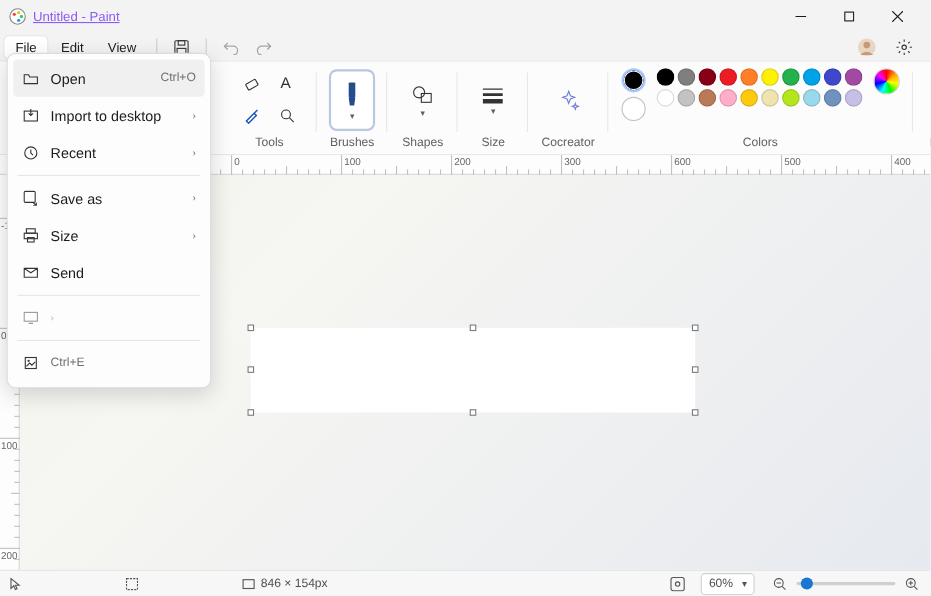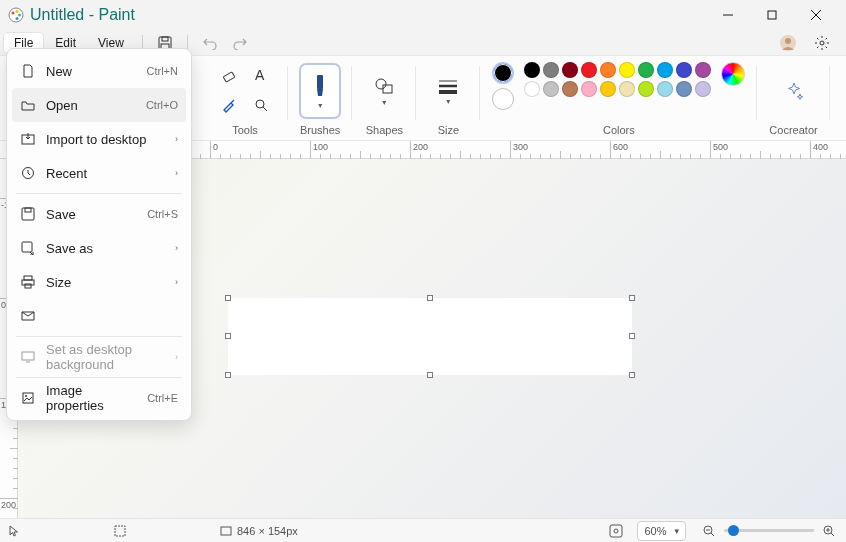--- a/index.html
+++ b/index.html
@@ -1,21 +1,21 @@
 <!DOCTYPE html>
 <html><head>
 <meta charset="utf-8">
 <style>
 * { box-sizing: border-box; margin: 0; padding: 0; font-family: "Segoe UI", sans-serif; }
 body { width: 846px; height: 542px; background: #f3f3f3; overflow: hidden; position: relative; }
 
 
 .titlebar { height: 30px; display: flex; align-items: center; padding: 0 8px; background: #f3f3f3; }
 .titlebar .app-icon { width: 16px; height: 16px; margin-right: 6px; }
-.titlebar .title { font-size: 16px; color: #0f766e; flex: 0 0 auto; }
+.titlebar .title { font-size: 12px; color: #8b5cf6; flex: 0 0 auto; text-decoration: underline; }
 .titlebar .spacer { flex: 1; }
 .titlebar .win-btn { width: 44px; height: 30px; display:flex; align-items:center; justify-content:center; }
 .titlebar .win-btn svg { width:10px; height:10px; }
 
 
 .menubar { height: 25px; display: flex; align-items: center; padding: 0 4px; background: #f3f3f3; gap:2px; }
 .menubar .menu-item { font-size: 12px; padding: 3px 10px; border-radius: 4px; color:#1b1b1b; }
 .menubar .menu-item.active { background: #fff; box-shadow: 0 0 0 1px #e5e5e5; }
 .menubar .sep { width: 1px; height: 16px; background: #d0d0d0; margin: 0 6px; }
 .menubar .icon-btn { width: 28px; height: 24px; display:flex; align-items:center; justify-content:center; border-radius:4px; }
@@ -216,20 +216,31 @@
       <div class="tool-big">
         <svg width="22" height="18" viewBox="0 0 22 18">
             <line x1="2" y1="4" x2="20" y2="4" stroke="#333" stroke-width="1"></line>
             <line x1="2" y1="9" x2="20" y2="9" stroke="#333" stroke-width="2.5"></line>
             <line x1="2" y1="15" x2="20" y2="15" stroke="#333" stroke-width="4"></line>
           </svg>
         <span class="chev">▾</span>
       </div>
     </div>
     <div class="label">Size</div>
+  </div>
+  <div class="ribbon-group">
+    <div class="buttons">
+      <div class="tool-big">
+        <svg width="22" height="22" viewBox="0 0 22 22">
+            <path d="M11 3l1.5 4 4 1.5-4 1.5L11 14l-1.5-4-4-1.5 4-1.5z" fill="none" stroke="#6b7dd6"></path>
+            <path d="M17 14l.7 2 2 .7-2 .7-.7 2-.7-2-2-.7 2-.7z" fill="none" stroke="#6b7dd6"></path>
+          </svg>
+      </div>
+    </div>
+    <div class="label">Cocreator</div>
   </div>
   <div class="ribbon-group">
     <div class="colors-wrap">
       <div class="color-main">
         <div class="swatch primary"></div>
         <div class="swatch secondary"></div>
       </div>
       <div class="color-grid" id="palette">
           <div class="c" style="background: rgb(0, 0, 0);"></div>
           <div class="c" style="background: rgb(127, 127, 127);"></div>
@@ -251,51 +262,31 @@
           <div class="c" style="background: rgb(153, 217, 234);"></div>
           <div class="c" style="background: rgb(112, 146, 190);"></div>
           <div class="c" style="background: rgb(200, 191, 231);"></div>
         </div>
       <div style="display:flex;flex-direction:column;align-items:center;gap:2px;">
         <div class="color-wheel"></div>
       </div>
     </div>
     <div class="label">Colors</div>
   </div>
-  <div class="ribbon-group">
-    <div class="buttons">
-      <div class="tool-big">
-        <svg width="22" height="22" viewBox="0 0 22 22">
-            <path d="M11 3l1.5 4 4 1.5-4 1.5L11 14l-1.5-4-4-1.5 4-1.5z" fill="none" stroke="#6b7dd6"></path>
-            <path d="M17 14l.7 2 2 .7-2 .7-.7 2-.7-2-2-.7 2-.7z" fill="none" stroke="#6b7dd6"></path>
-          </svg>
-      </div>
-    </div>
-    <div class="label">Cocreator</div>
-  </div>
   <div class="ribbon-group no-sep">
     <div class="buttons">
       <div class="tool-big">
         
       </div>
     </div>
     <div class="label">Layers</div>
   </div>
 </div>
 
 <div class="dropdown">
-  <div class="dd-item">
-    <span class="dd-icon">
-        <svg width="14" height="14" viewBox="0 0 14 14">
-          <path d="M3 1h6l2 2v10H3z" fill="none" stroke="#333"></path>
-        </svg>
-      </span>
-    <span class="dd-label">New</span>
-    <span class="dd-accel">Ctrl+N</span>
-  </div>
   <div class="dd-item hover">
     <span class="dd-icon">
         <svg width="14" height="14" viewBox="0 0 14 14">
           <path d="M1 4h4l1 2h7v6H1z" fill="none" stroke="#333"></path>
         </svg>
       </span>
     <span class="dd-label">Open</span>
     <span class="dd-accel">Ctrl+O</span>
   </div>
   <div class="dd-item">
@@ -312,30 +303,20 @@
     <span class="dd-icon">
         <svg width="14" height="14" viewBox="0 0 14 14">
           <circle cx="7" cy="7" r="5.5" fill="none" stroke="#333"></circle>
           <path d="M7 4v3l2 2" fill="none" stroke="#333"></path>
         </svg>
       </span>
     <span class="dd-label">Recent</span>
     <span class="dd-chev">›</span>
   </div>
   <div class="dd-sep"></div>
-  <div class="dd-item">
-    <span class="dd-icon">
-        <svg width="14" height="14" viewBox="0 0 14 14">
-          <rect x="1" y="1" width="12" height="12" rx="1" fill="none" stroke="#333"></rect>
-          <rect x="4" y="1" width="6" height="4" fill="none" stroke="#333"></rect>
-        </svg>
-      </span>
-    <span class="dd-label">Save</span>
-    <span class="dd-accel">Ctrl+S</span>
-  </div>
   <div class="dd-item">
     <span class="dd-icon">
         <svg width="14" height="14" viewBox="0 0 14 14">
           <rect x="1" y="1" width="10" height="10" rx="1" fill="none" stroke="#333"></rect>
           <path d="M9 11l3 3m0-3v3h-3" fill="none" stroke="#333"></path>
         </svg>
       </span>
     <span class="dd-label">Save as</span>
     <span class="dd-chev">›</span>
   </div>
@@ -349,42 +330,41 @@
       </span>
     <span class="dd-label">Size</span>
     <span class="dd-chev">›</span>
   </div>
   <div class="dd-item">
     <span class="dd-icon">
         <svg width="14" height="14" viewBox="0 0 14 14">
           <path d="M1 3h12v8H1z M1 3l6 4 6-4" fill="none" stroke="#333"></path>
         </svg>
       </span>
+    <span class="dd-label">Send</span>
   </div>
   <div class="dd-sep"></div>
   <div class="dd-item disabled">
     <span class="dd-icon">
         <svg width="14" height="14" viewBox="0 0 14 14">
           <rect x="1" y="2" width="12" height="8" fill="none" stroke="#9a9a9a"></rect>
           <path d="M5 12h4" stroke="#9a9a9a"></path>
         </svg>
       </span>
-    <span class="dd-label">Set as desktop background</span>
     <span class="dd-chev">›</span>
   </div>
   <div class="dd-sep"></div>
   <div class="dd-item">
     <span class="dd-icon">
         <svg width="14" height="14" viewBox="0 0 14 14">
           <rect x="2" y="2" width="10" height="10" fill="none" stroke="#333"></rect>
           <circle cx="5" cy="5" r="1" fill="#333"></circle>
           <path d="M3 10l3-3 2 2 3-3" fill="none" stroke="#333"></path>
         </svg>
       </span>
-    <span class="dd-label">Image properties</span>
     <span class="dd-accel">Ctrl+E</span>
   </div>
 </div>
 
 <div class="workspace">
   <div class="ruler-corner"></div>
   <div class="ruler-h" id="ruler-h">
       <div class="tick " style="left: -8px;">
         <span>-200</span>
       </div>

